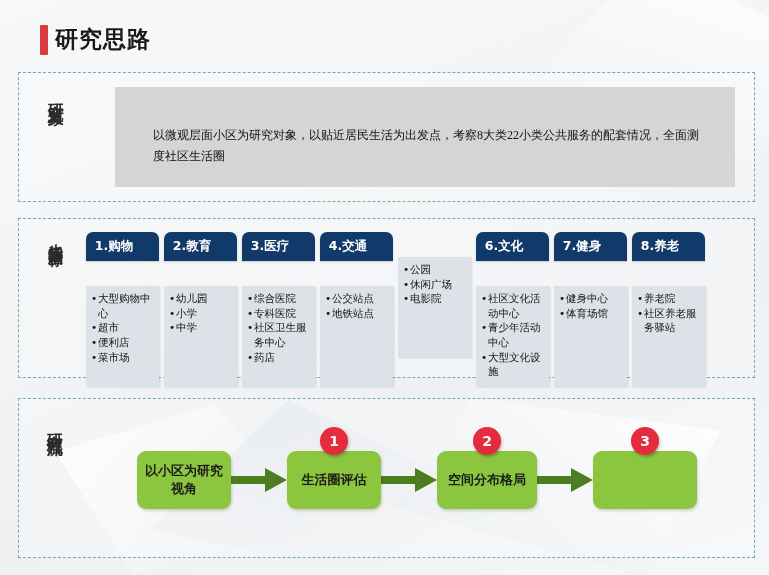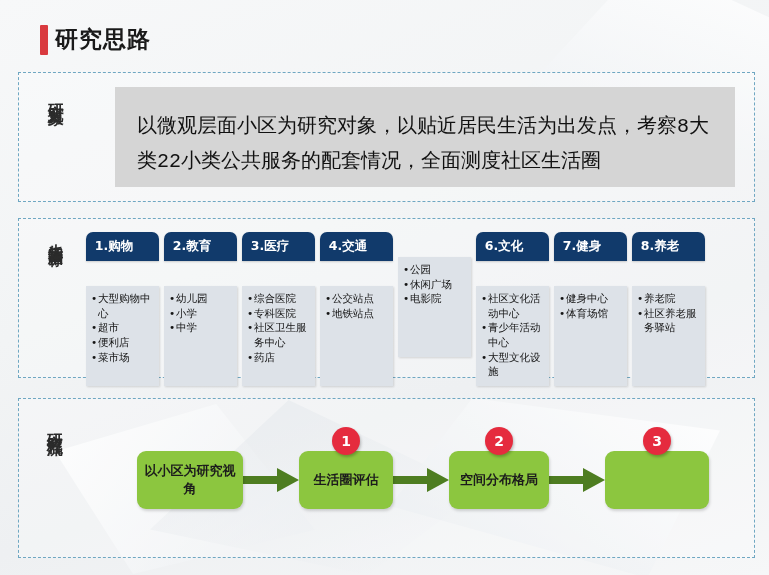--- a/index.html
+++ b/index.html
@@ -114,25 +114,25 @@
     position: absolute;
     left: 96px;
     top: 14px;
     width: 620px;
     height: 100px;
     background: #d5d5d5;
     box-sizing: border-box;
     padding: 22px 20px 0 22px;
   }
   .gray-box p {
-    margin: 0;
-    font-size: 20px;
+    margin: 16px;
+    font-size: 12px;
     line-height: 1.75;
     color: #111111;
-    font-family: Liberation Mono, monospace;
+    font-family: Liberation Serif, serif;
   }
 
   
   #sec-indicators {
     left: 18px;
     top: 218px;
     width: 737px;
     height: 160px;
   }
   #sec-indicators .vlabel {
@@ -219,21 +219,21 @@
     text-align: center;
     display: flex;
     align-items: center;
     justify-content: center;
     box-shadow: 1px 2px 3px rgba(0,0,0,0.16);
     font-family: "DejaVu Sans", "Liberation Sans", sans-serif;
     line-height: 1.35;
     box-sizing: border-box;
     padding: 0 6px;
   }
-  .n1 { width: 106px; height: 58px; }
+  .n1 { width: 94px; height: 58px; }
   .n2 { width: 94px; height: 58px; }
   .n3 { width: 100px; height: 58px; }
   .n4 { width: 104px; height: 58px; }
 
   .badge {
     position: absolute;
     top: -24px;
     left: 50%;
     transform: translateX(-50%);
     width: 28px;

